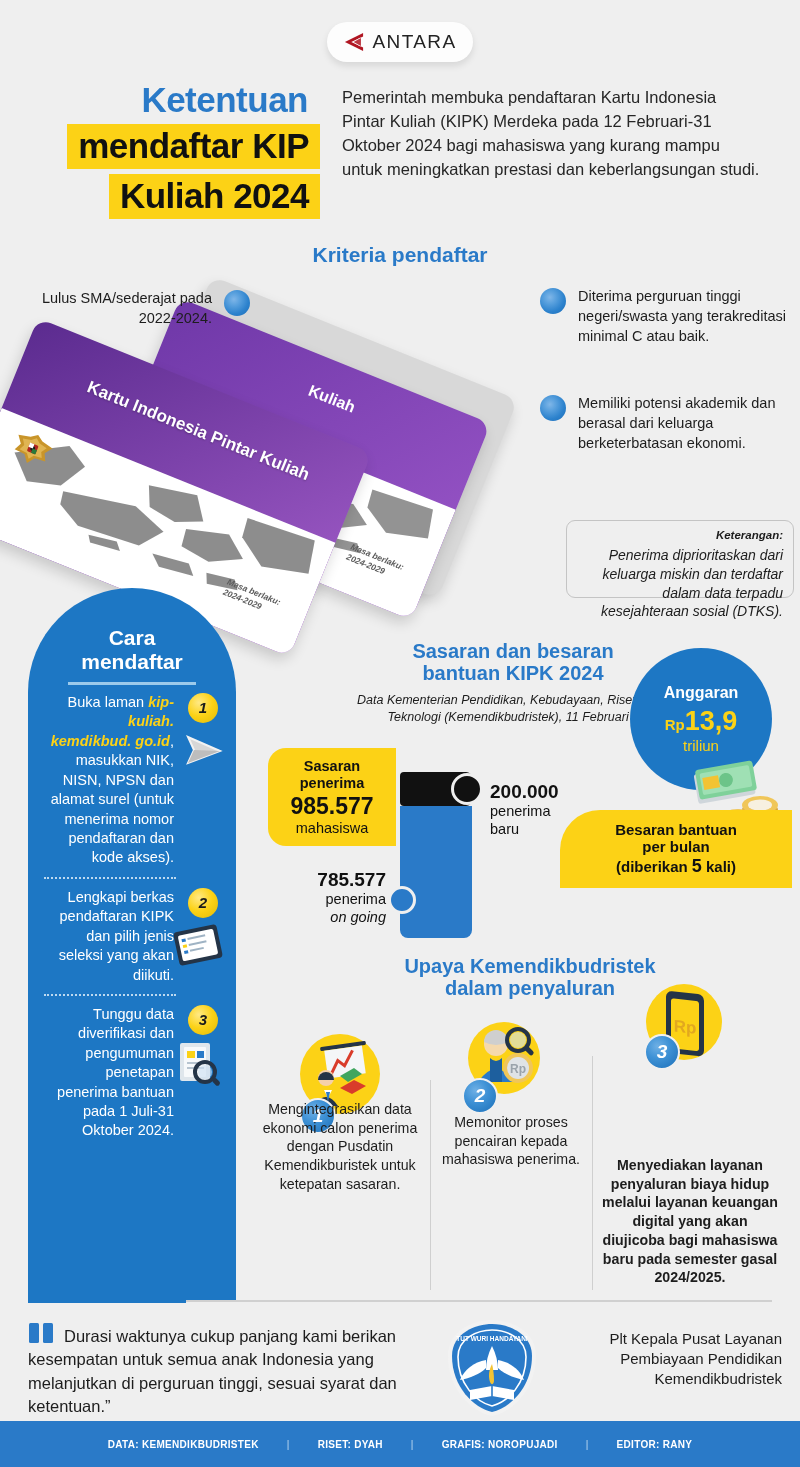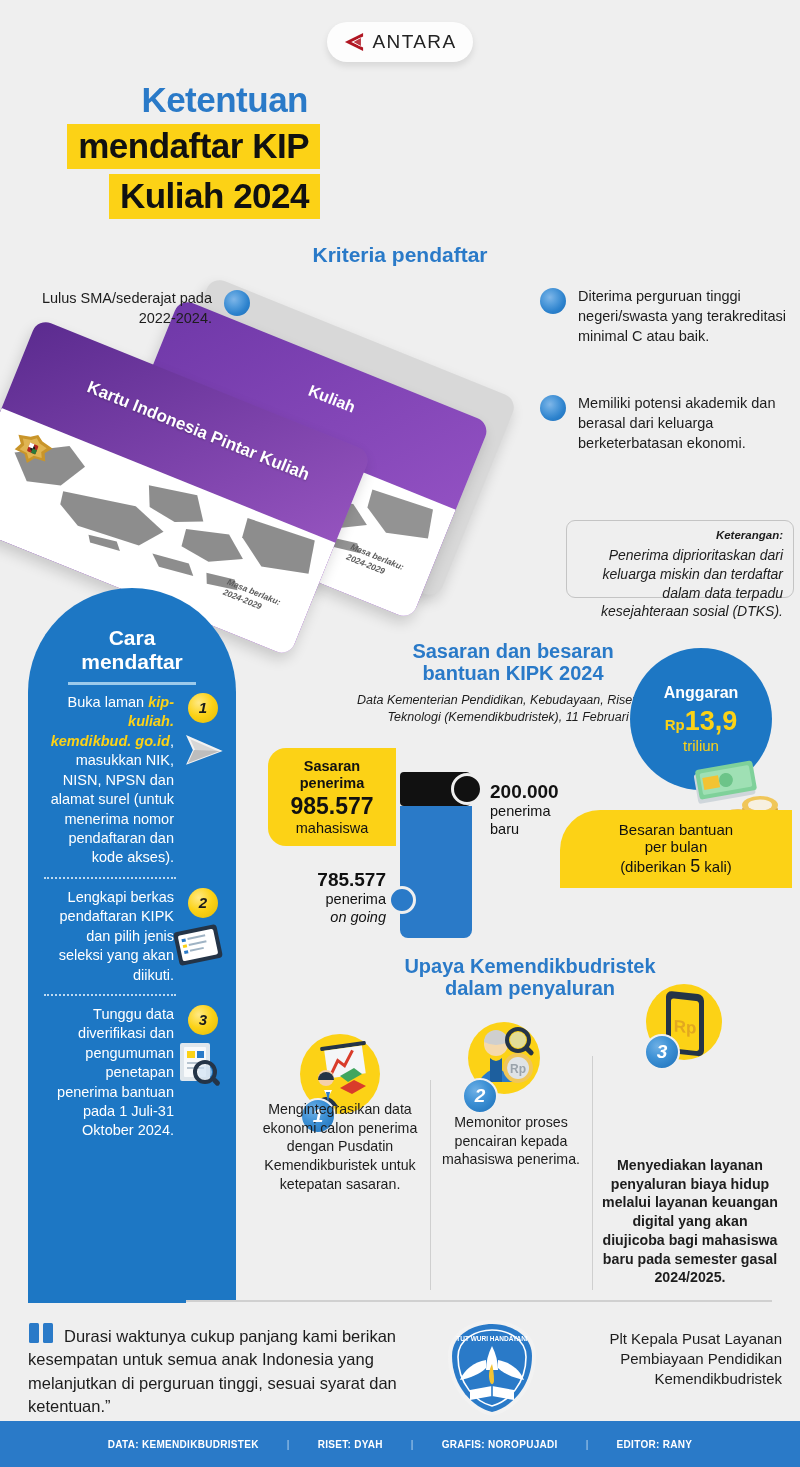--- a/index.html
+++ b/index.html
@@ -194,21 +194,21 @@
   #anggaran .ag-u { font-size: 15px; color: #fcd216; }
   .money-icon { position: absolute; left: 690px; top: 755px; width: 96px; height: 80px; }
 
   
   #besaran {
     position: absolute; left: 560px; top: 810px; width: 232px; height: 78px;
     background: #fcd216; border-radius: 40px 0 0 0;
     display: flex; flex-direction: column; align-items: center; justify-content: center;
     color: #111; text-align: center; padding: 0 8px;
   }
-  #besaran .bs-l { font-size: 15px; font-weight: normal; line-height: 1.18; }
+  #besaran .bs-l { font-size: 15px; font-weight: bold; line-height: 1.18; }
   #besaran .bs-l .big { font-size: 18px; }
   #besaran-list {
     position: absolute; left: 500px; top: 895px; width: 292px;
     text-align: center; font-size: 14.5px; color: #1d1d1d; line-height: 1.32;
   }
 
   
   #upaya-h {
     position: absolute; left: 275px; top: 955px; width: 510px;
     text-align: center; font-size: 20px;
@@ -261,20 +261,21 @@
       <path d="M19.6 6.6 L11.6 11 L19.6 15.4 Z" fill="#b01622" opacity=".85"></path>
     </svg>
     <span class="logo-text">ANTARA</span>
   </div>
 
   <div class="hd-title">
     <div class="hd-l1">Ketentuan</div>
     <div><span class="hd-l2">mendaftar KIP</span></div>
     <div><span class="hd-l3">Kuliah 2024</span></div>
   </div>
+  <div class="hd-lead">Pemerintah membuka pendaftaran Kartu Indonesia Pintar Kuliah (KIPK) Merdeka pada 12 Februari-31 Oktober 2024 bagi mahasiswa yang kurang mampu untuk meningkatkan prestasi dan keberlangsungan studi.</div>
 
   <div class="sec-h" id="kriteria-h">Kriteria pendaftar</div>
 
   <div class="cards">
     <div class="kip-card card-back"></div>
 
     <div class="kip-card card-mid">
       <div class="card-white"></div>
       <svg class="card-map" viewBox="0 0 300 90">
         <g fill="#808080">

